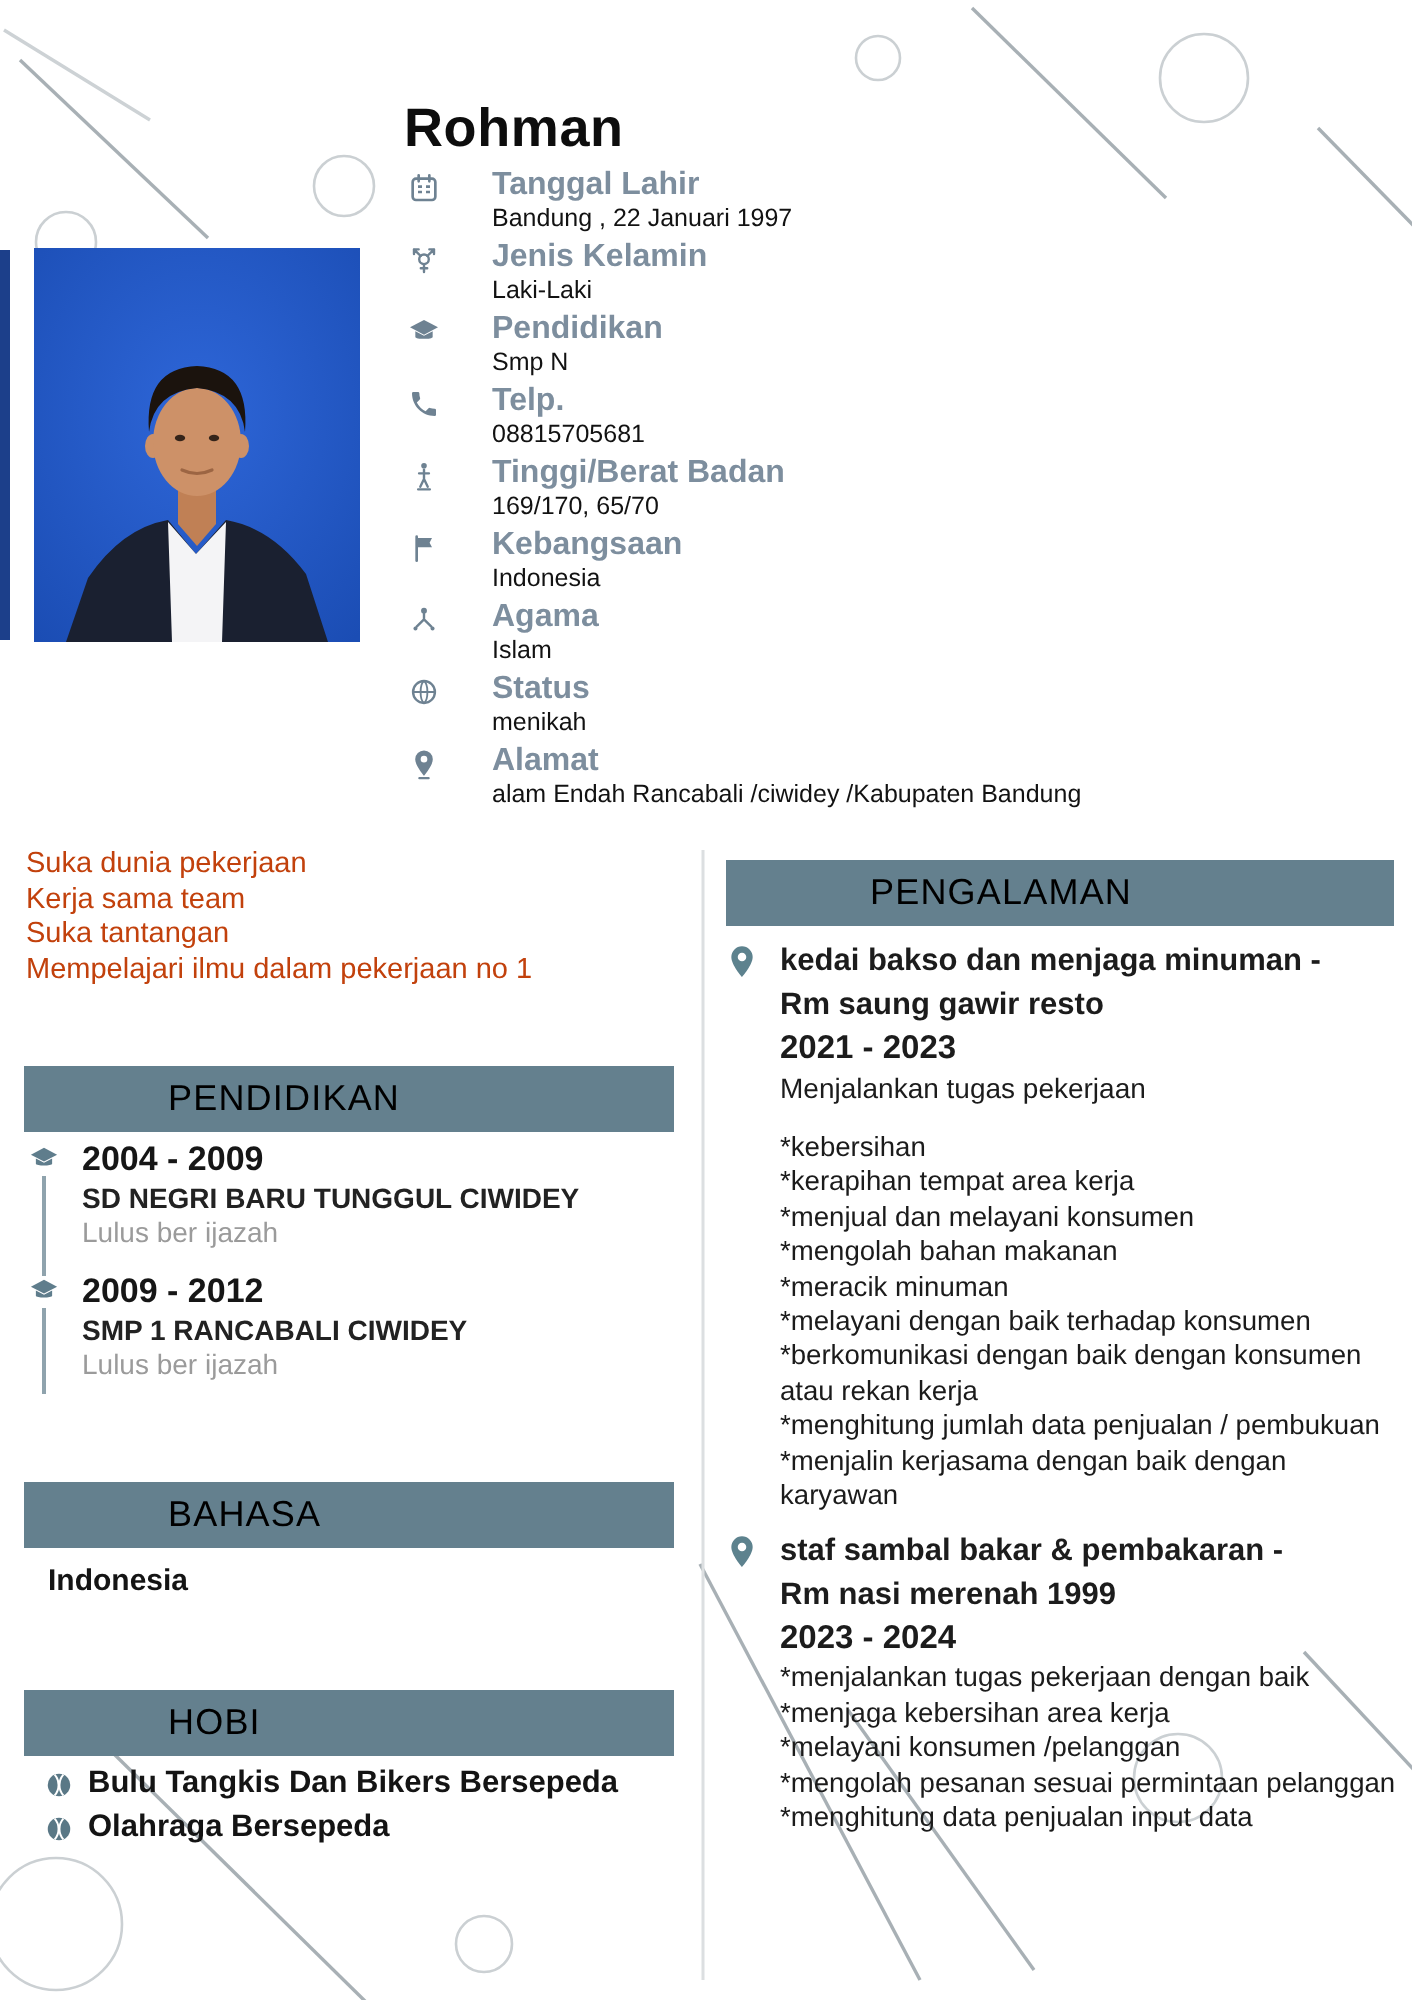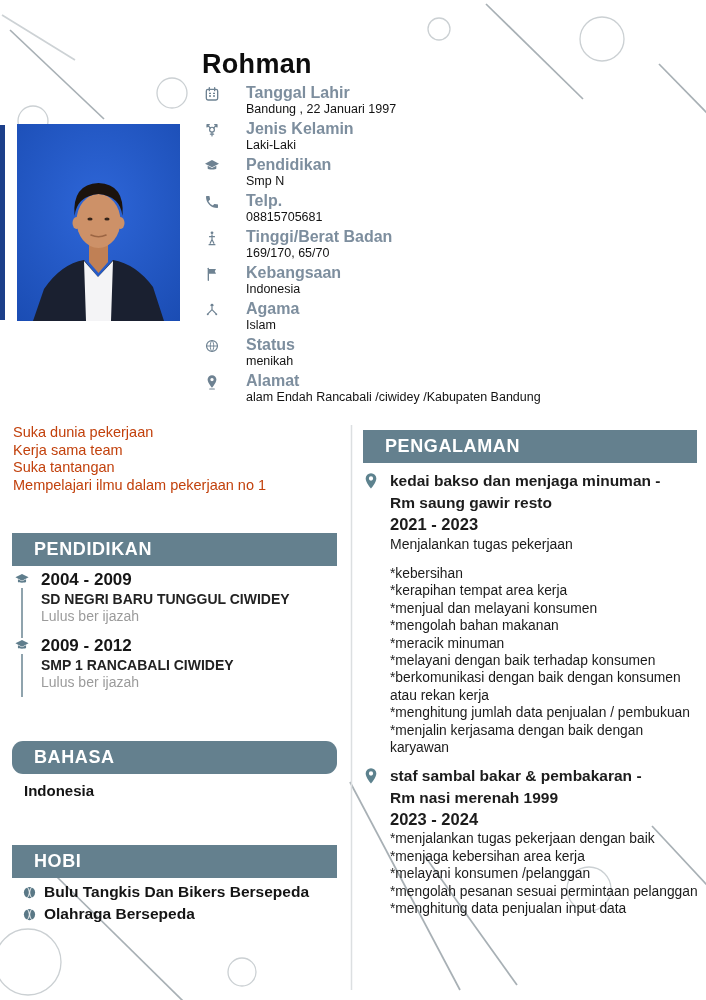--- a/index.html
+++ b/index.html
@@ -21,35 +21,35 @@
   .photo{position:absolute;left:17px;top:124px;width:163px;height:197px;}
   .name{position:absolute;left:202px;top:49px;font-size:27px;font-weight:700;color:#0d0d0d;letter-spacing:.3px;}
   .profile-list{position:absolute;left:204px;top:84px;width:490px;}
   .p-row{display:flex;align-items:flex-start;margin-bottom:3px;gap:16px;}
   .p-icon{width:17px;flex:0 0 17px;margin-right:9px;margin-top:2px;color:var(--icon);}
   .p-icon svg{width:16px;height:16px;display:block;}
   .p-label{font-size:16px;font-weight:700;color:var(--label);line-height:17px;}
   .p-value{font-size:12.5px;color:#121212;line-height:15px;margin-top:1px;}
 
   
-  .sec-bar{position:absolute;height:33px;background:var(--slate);color:#ffffff;
-           font-size:18px;font-weight:700;letter-spacing:.6px;line-height:33px;padding-left:22px;}
+  .sec-bar{position:absolute;height:33px;background:var(--slate);color:#000000;
+           font-size:18px;font-weight:400;letter-spacing:.6px;line-height:33px;padding-left:72px;}
 
   
   .about{position:absolute;left:13px;top:424px;font-size:14.5px;line-height:17.6px;color:#c2410c;}
   .bar-pendidikan{left:12px;top:533px;width:325px;}
   .edu-list{position:absolute;left:13px;top:570px;width:324px;}
   .edu-line{position:absolute;left:8px;top:17px;width:2px;height:110px;background:#8fa3ad;}
   .edu-entry{position:relative;display:flex;margin-bottom:11px;}
   .edu-cap{flex:0 0 19px;width:19px;margin-right:9px;margin-top:2px;color:#5f7d8c;position:relative;background:#fff;height:16px;}
   .edu-cap svg{width:18px;height:15px;display:block;}
   .edu-years{font-size:17px;font-weight:700;line-height:20px;color:#161616;}
   .edu-school{font-size:14px;font-weight:700;line-height:18px;color:#222;}
   .edu-note{font-size:14px;line-height:17px;color:var(--note);}
-  .bar-bahasa{left:12px;top:741px;width:325px;border-radius:11px;}
+  .bar-bahasa{left:12px;top:741px;width:325px;}
   .bahasa-value{position:absolute;left:24px;top:782px;font-size:15px;font-weight:700;color:#141414;}
   .bar-hobi{left:12px;top:845px;width:325px;}
   .hobi-list{position:absolute;left:22px;top:881px;}
   .hobi-row{display:flex;align-items:center;line-height:22px;}
   .hobi-ball{flex:0 0 15px;width:15px;height:15px;margin-right:7px;color:#5a7886;}
   .hobi-ball svg{width:15px;height:15px;display:block;}
   .hobi-text{font-size:15.5px;font-weight:700;color:#141414;}
   .exp-col{position:absolute;left:363px;top:430px;width:336px;}
   .bar-pengalaman{position:relative;left:0;top:0;width:334px;}
   .job{display:flex;margin-top:7px;}

